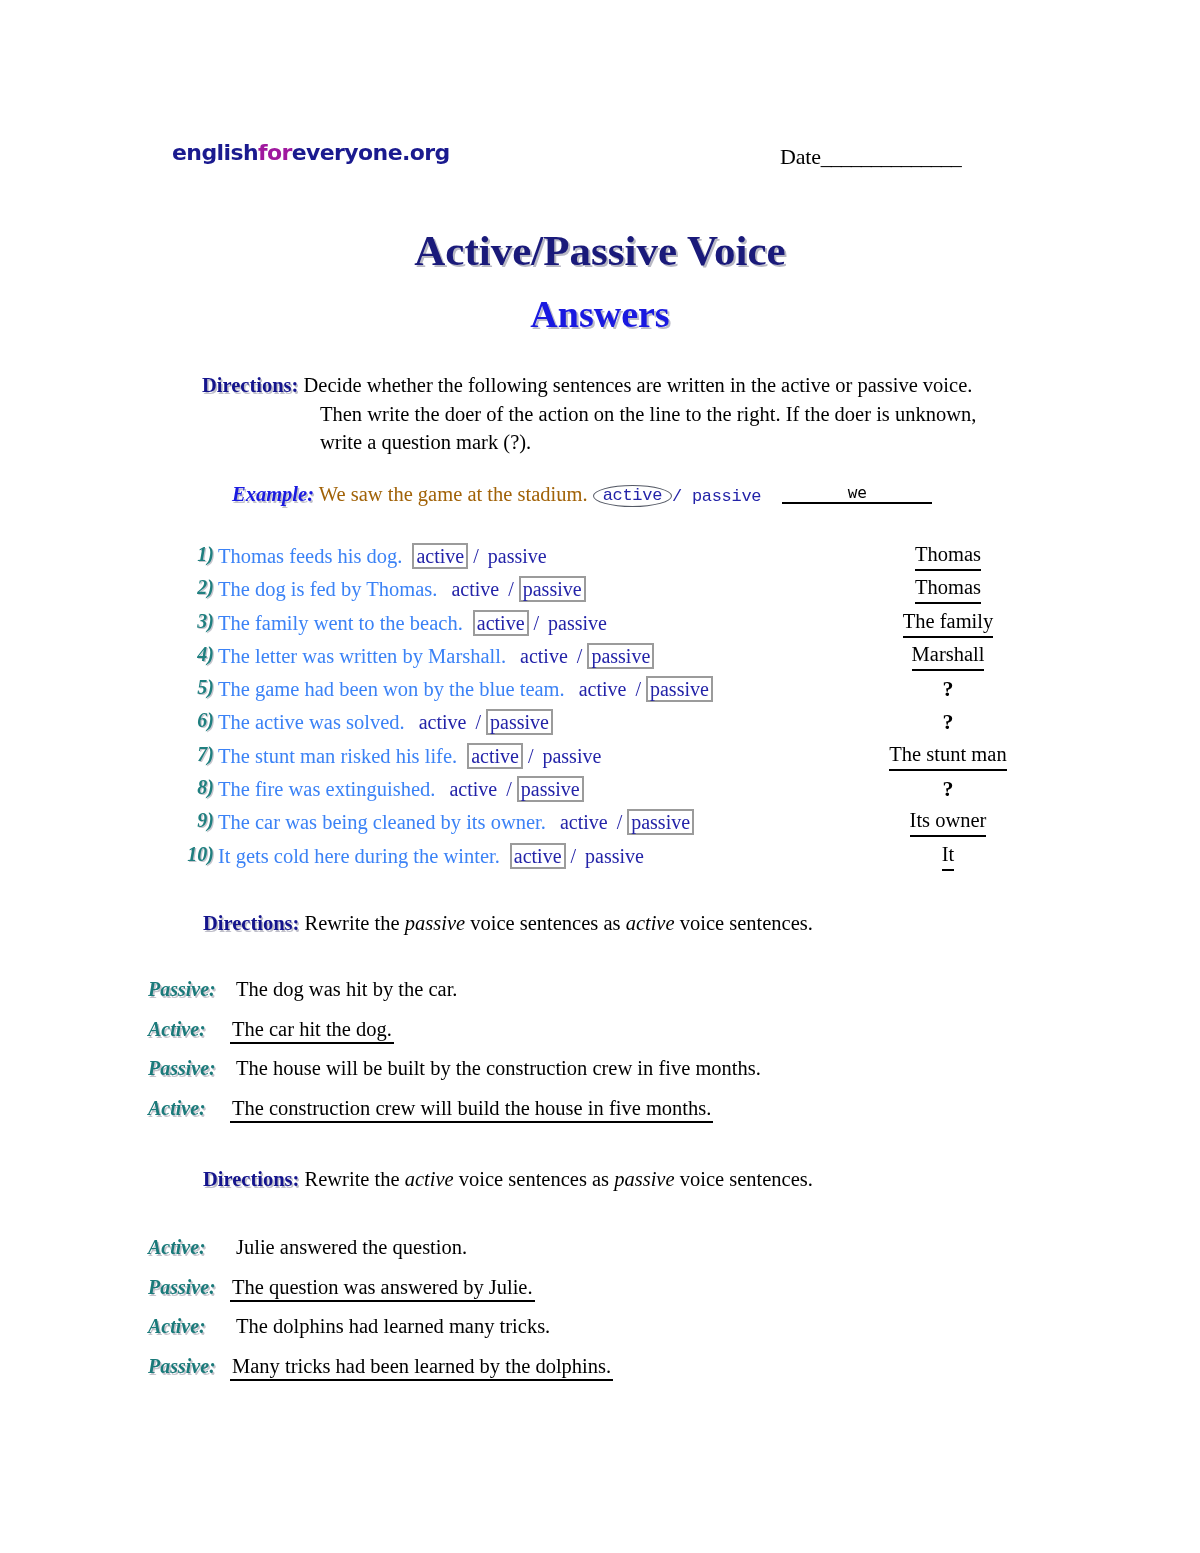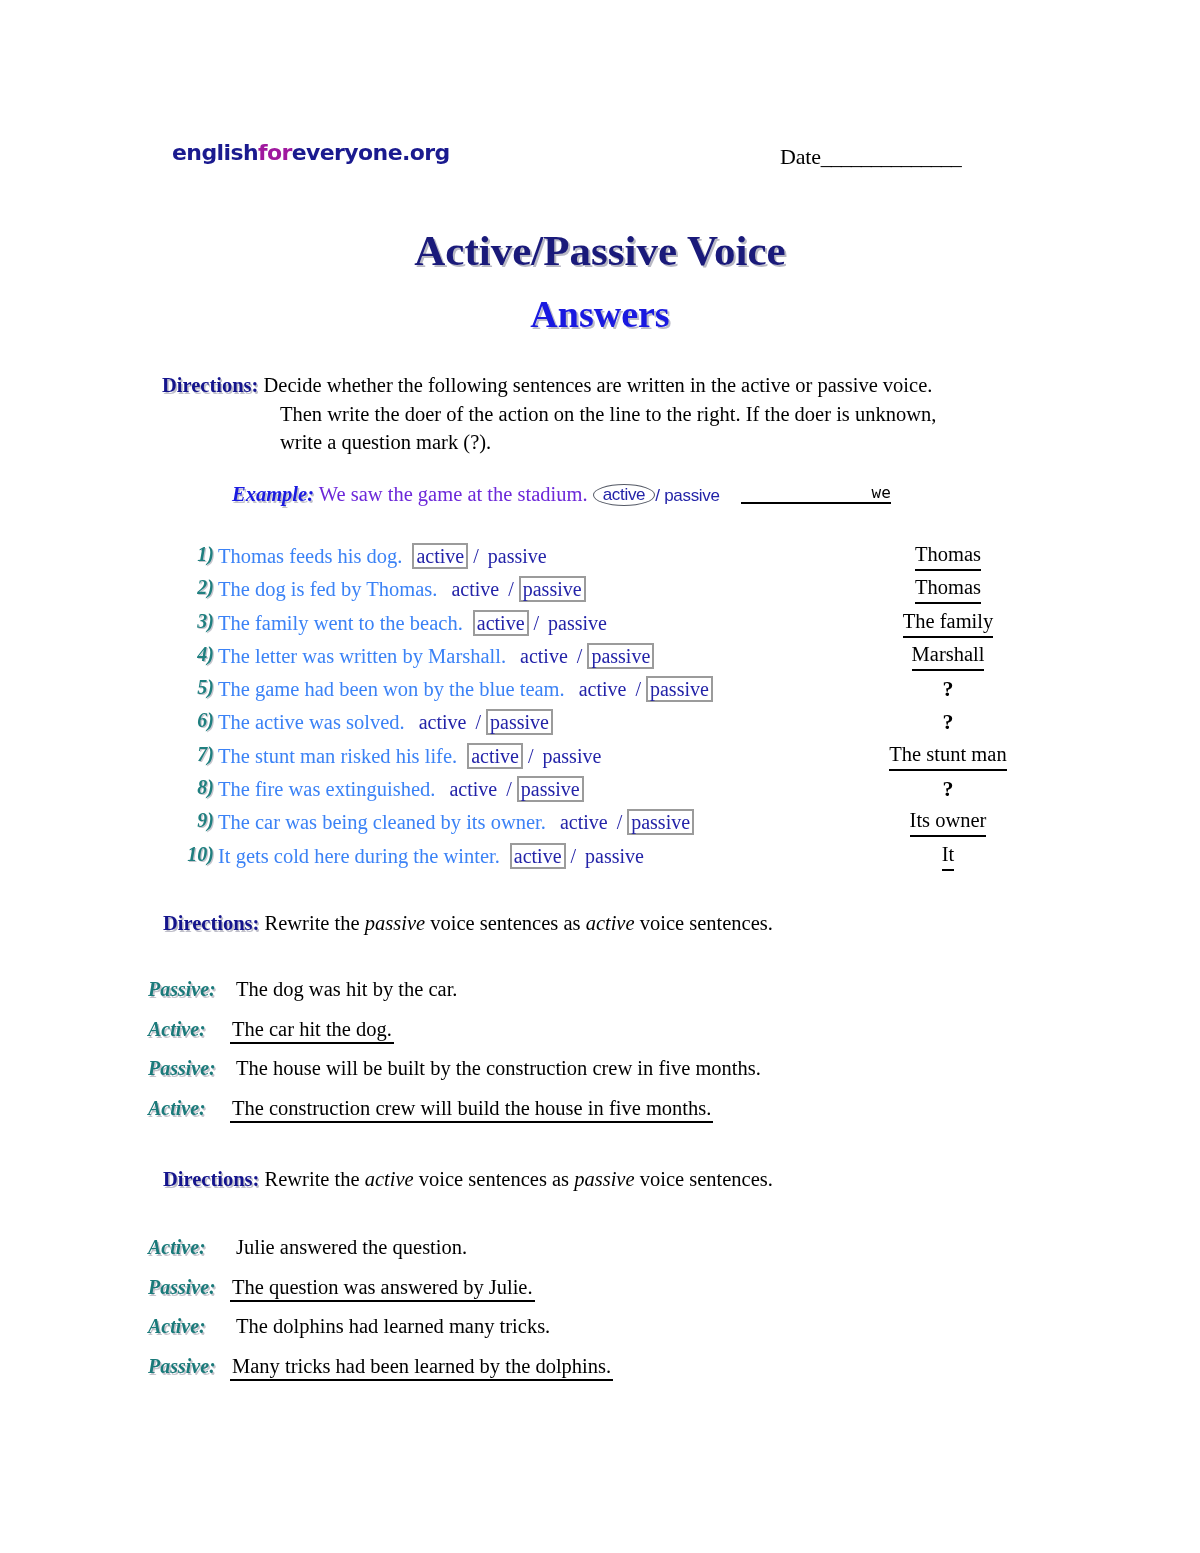--- a/index.html
+++ b/index.html
@@ -76,20 +76,21 @@
     font-weight: bold;
     color: #1a1ae0;
     text-shadow: 2px 2px 0 #bcbcc8;
   }
 
   
   .directions {
     position: absolute;
     font-size: 20.5px;
     line-height: 28.5px;
+    margin-left: 40px;
   }
   .dir-label {
     font-weight: bold;
     color: #14148c;
     text-shadow: 1.5px 1.5px 0 #bfbfca;
   }
   .dir-body { color: #000; }
   #directions-1 {
     left: 162px;
     top: 371px;
@@ -119,40 +120,40 @@
     width: 800px;
     font-size: 20.5px;
     white-space: nowrap;
   }
   .example-label {
     font-weight: bold;
     font-style: italic;
     color: #1a1ae0;
     text-shadow: 1.5px 1.5px 0 #c0c0cb;
   }
-  .example-sentence { color: #6d28d9; }
+  .example-sentence { color: #a16207; }
   .ex-options {
-    font-family: Liberation Sans, sans-serif;
+    font-family: Liberation Mono, monospace;
     font-size: 17px;
     color: #2323a8;
     letter-spacing: -0.3px;
   }
   .ex-circled {
     display: inline-block;
     border: 1.5px solid #555a66;
     border-radius: 50% / 50%;
     padding: 1px 9px 2px 9px;
     line-height: 17px;
     position: relative;
     top: -1px;
   }
   .ex-answer {
     display: inline-block;
     width: 150px;
-    text-align: right;
+    text-align: center;
     border-bottom: 2px solid #000;
     font-family: "DejaVu Sans Mono", "Liberation Mono", monospace;
     font-size: 16px;
     color: #000;
     margin-left: 16px;
     position: relative;
     top: -3px;
   }
 
   

